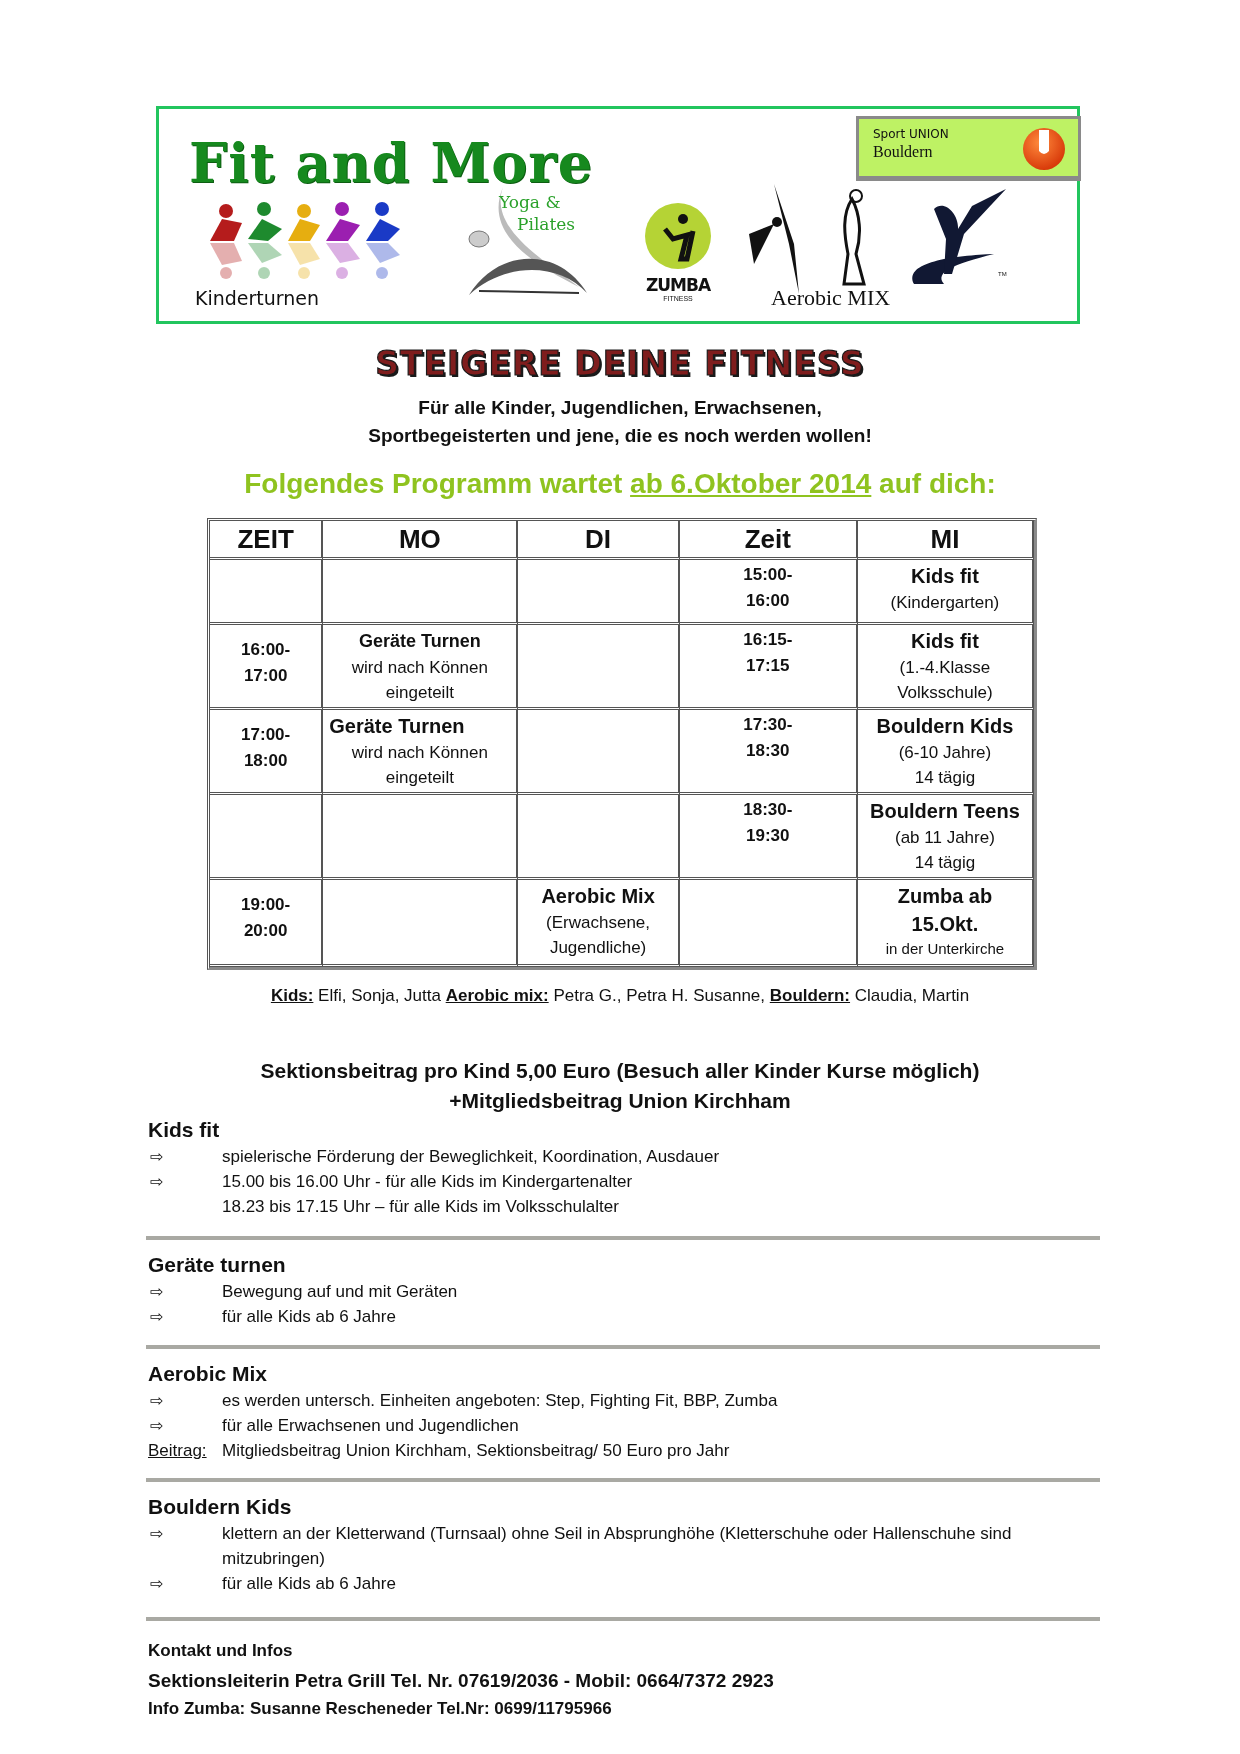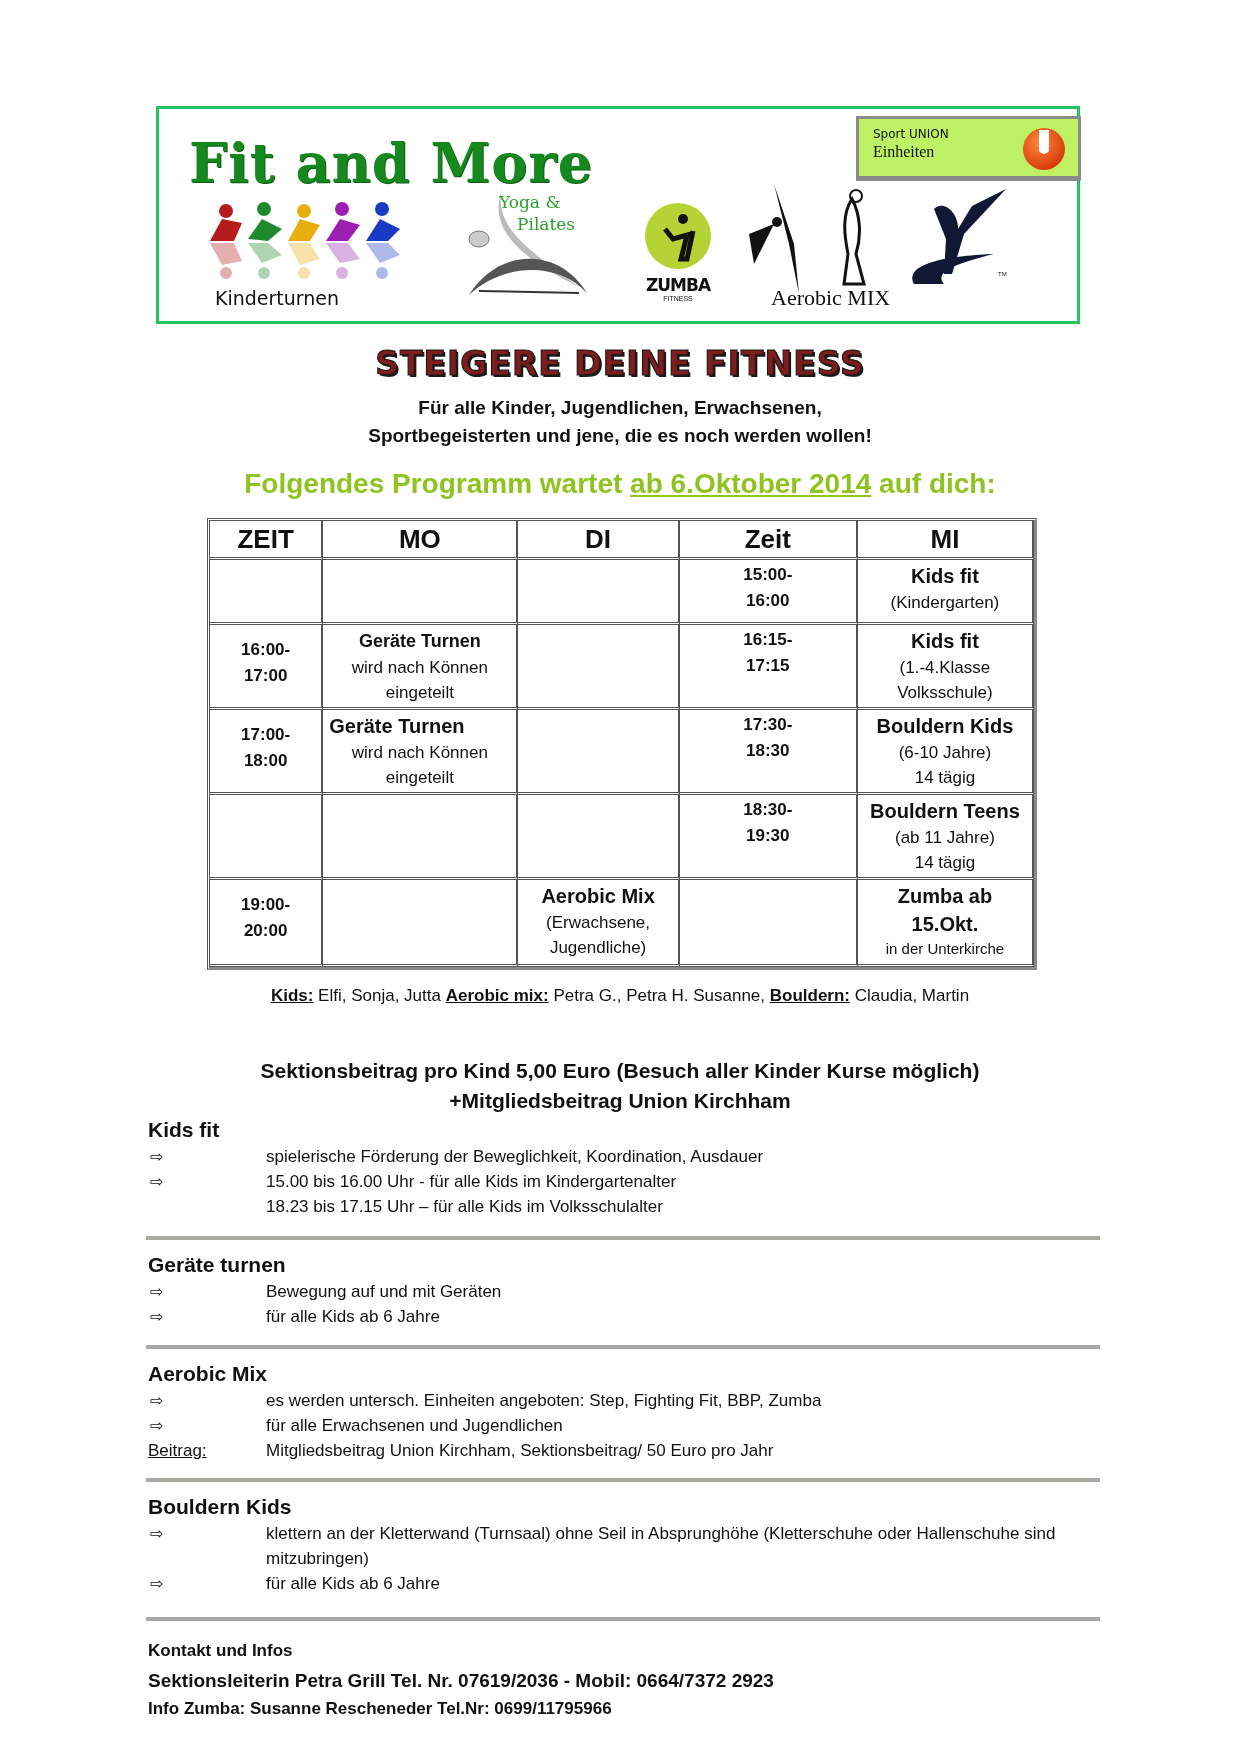--- a/index.html
+++ b/index.html
@@ -7,21 +7,21 @@
   body { position: relative; font-family: "Liberation Sans", sans-serif; color: #111; }
 
   
   .header-box { position: absolute; left: 156px; top: 106px; width: 924px; height: 218px;
     border: 3px solid #22c55e; background: #fff; }
   .brand-title { position: absolute; left: 30px; top: 22px; font-family: "DejaVu Serif", serif;
     font-weight: bold; font-size: 54px; color: #16891e; letter-spacing: 1px;
     text-shadow: 1px 1px 0 #0d5e12; }
   .kids-figures { position: absolute; left: 45px; top: 92px; width: 200px; height: 80px; }
   .kids-label { position: absolute; left: 36px; top: 178px; font-family: "DejaVu Sans", sans-serif;
-    font-size: 19px; color: #111; margin-left: 20px; }
+    font-size: 19px; color: #111; }
   .yoga-logo { position: absolute; left: 300px; top: 78px; width: 130px; height: 110px; }
   .yoga-text { position: absolute; left: 340px; top: 82px; font-family: "DejaVu Serif", serif;
     color: #2aa12a; font-size: 17px; line-height: 22px; }
   .zumba-logo { position: absolute; left: 484px; top: 92px; width: 80px; height: 100px; }
   .aerobic-figs { position: absolute; left: 585px; top: 75px; width: 290px; height: 110px; }
   .aerobic-label { position: absolute; left: 612px; top: 176px; font-family: "Liberation Serif", serif;
     font-size: 22px; color: #111; }
 
   .union-box { position: absolute; left: 697px; top: 7px; width: 225px; height: 65px;
     border: 3px solid #8a8a8a; border-bottom-width: 5px; background: #bef264; }
@@ -66,21 +66,21 @@
   .trainers .b { font-weight: bold; }
   .trainers .ub { font-weight: bold; text-decoration: underline; }
   .fees { position: absolute; left: 0; width: 1240px; top: 1056px; text-align: center;
     font-weight: bold; font-size: 21px; line-height: 30px; }
 
   
   .section { position: absolute; left: 148px; width: 950px; }
   .sec-title { font-weight: bold; font-size: 21px; line-height: 28px; }
   .sec-row { display: flex; font-size: 17px; line-height: 25px; }
   .sec-row .arrow { width: 74px; flex: none; font-size: 16px; padding-left: 2px; }
-  .sec-row .txt { flex: 1; margin-left: 44px; }
+  .sec-row .txt { flex: 1; }
   .sec-row .label-u { width: 74px; flex: none; text-decoration: underline; }
   .divider { position: absolute; left: 146px; width: 954px; height: 4px; background: #a9a9a3; }
 
   .contact { position: absolute; left: 148px; top: 1636px; width: 950px; }
   .contact .title { font-weight: bold; font-size: 17px; line-height: 30px; }
   .contact .l1 { font-weight: bold; font-size: 19px; line-height: 30px; }
   .contact .l2 { font-weight: bold; font-size: 17px; line-height: 26px; }
 </style>
 </head>
 <body>
@@ -144,21 +144,21 @@
     <path d="M108 15 C98 30 100 50 104 70 L100 100 L120 100 L112 70 C118 50 116 30 108 15 Z" fill="none" stroke="#111" stroke-width="3"></path>
     <circle cx="112" cy="12" r="6" fill="none" stroke="#111" stroke-width="2"></circle>
     <path d="M170 100 C160 80 200 72 250 70 C210 80 190 88 200 100 Z" fill="#111833"></path>
     <path d="M190 25 C200 15 215 30 214 45 L228 22 L262 5 L220 50 L208 90 L200 90 L202 55 Z" fill="#111833"></path>
     <text x="254" y="92" font-size="6" fill="#111">TM</text>
   </svg>
   <div class="aerobic-label">Aerobic MIX</div>
 
   <div class="union-box">
     <div class="union-line1">Sport UNION</div>
-    <div class="union-line2">Einheiten</div>
+    <div class="union-line2">Bouldern</div>
     <svg class="union-logo" viewBox="0 0 44 44">
       <defs>
           <radialGradient id="ug" cx="40%" cy="35%" r="65%">
             <stop offset="0" stop-color="#ff8a3c"></stop>
             <stop offset="1" stop-color="#d83a0a"></stop>
           </radialGradient>
         </defs>
       <circle cx="22" cy="22" r="21" fill="url(#ug)"></circle>
       <path d="M17 3 L17 24 Q22 30 27 24 L27 3 Z" fill="#fff"></path>
     </svg>

